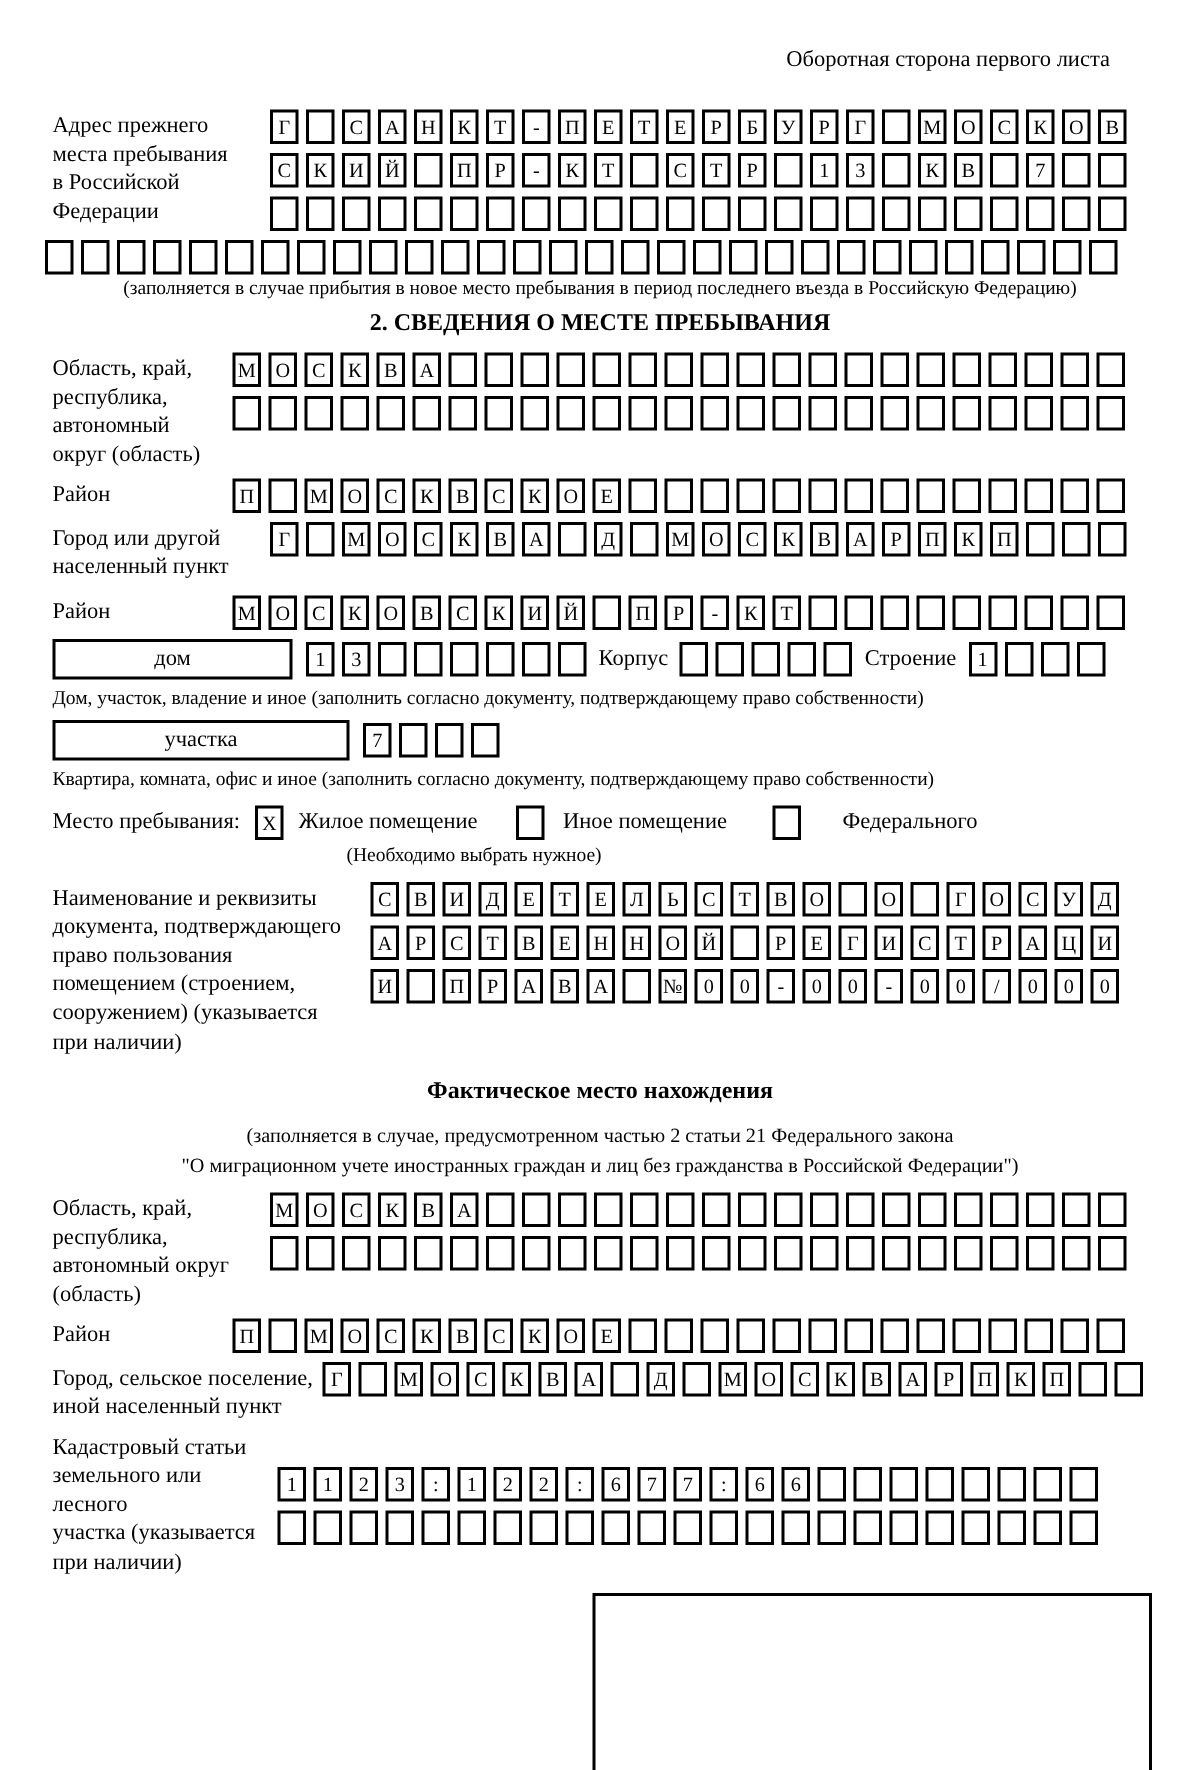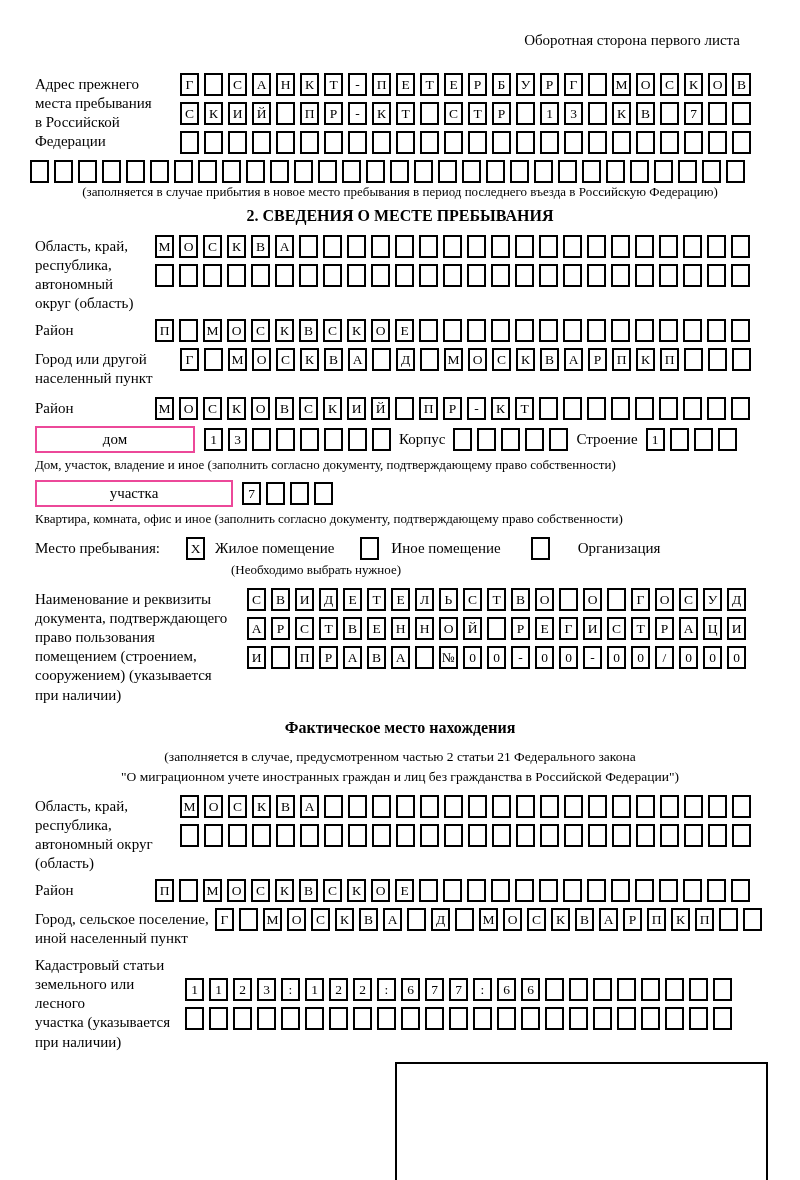--- a/index.html
+++ b/index.html
@@ -22,21 +22,21 @@
   .cell {
     width:19px; height:23px; border:2px solid #000; flex-shrink:0;
     display:inline-flex; align-items:center; justify-content:center;
     font-size:13.5px; font-family:"Liberation Serif", serif;
   }
   .caption { font-size:13px; margin:1px 0 7px 0; }
   .cap-center { text-align:center; }
   .sec-title { text-align:center; font-weight:bold; font-size:16px; margin:6px 0 10px 0; }
 
   .domrow { display:flex; align-items:center; margin-bottom:4px; }
-  .wbox { border:2px solid #ec4899; height:27px; display:flex; align-items:center; justify-content:center; font-size:15px; }
+  .wbox { border:2px solid #000000; height:27px; display:flex; align-items:center; justify-content:center; font-size:15px; }
   .dom-box { width:160px; margin-right:9px; }
   .kv-box { width:198px; margin-right:9px; }
   .inline-lbl { font-size:15px; margin:0 8px; }
   .gap5 { display:flex; gap:5px; }
 
   .chkrow { display:flex; align-items:center; margin:10px 0 2px 0; }
   .chkrow .cell { margin-right:0; }
   .chk-label { font-size:15px; }
   .note { font-size:13px; margin:2px 0 10px 196px; }
 
@@ -365,27 +365,27 @@
     <div class="gap5">
         <span class="cell">7</span>
         <span class="cell"></span>
         <span class="cell"></span>
         <span class="cell"></span>
       </div>
   </div>
   <div class="caption">Квартира, комната, офис и иное (заполнить согласно документу, подтверждающему право собственности)</div>
 
   <div class="chkrow">
-    <span class="chk-label" style="margin-right:26px">Место пребывания:</span>
+    <span class="chk-label" style="margin-right:10px">Место пребывания:</span>
     <span class="cell">X</span>
     <span class="chk-label" style="margin:0 26px 0 10px">Жилое помещение</span>
     <span class="cell"></span>
     <span class="chk-label" style="margin:0 30px 0 12px">Иное помещение</span>
     <span class="cell"></span>
-    <span class="chk-label" style="margin-left:28px">Организация</span>
+    <span class="chk-label" style="margin-left:28px">Федерального</span>
   </div>
   <div class="note">(Необходимо выбрать нужное)</div>
 
   <div class="field">
     <div class="label lw-212">Наименование и реквизиты
 документа, подтверждающего
 право пользования
 помещением (строением,
 сооружением) (указывается
 при наличии)</div>

